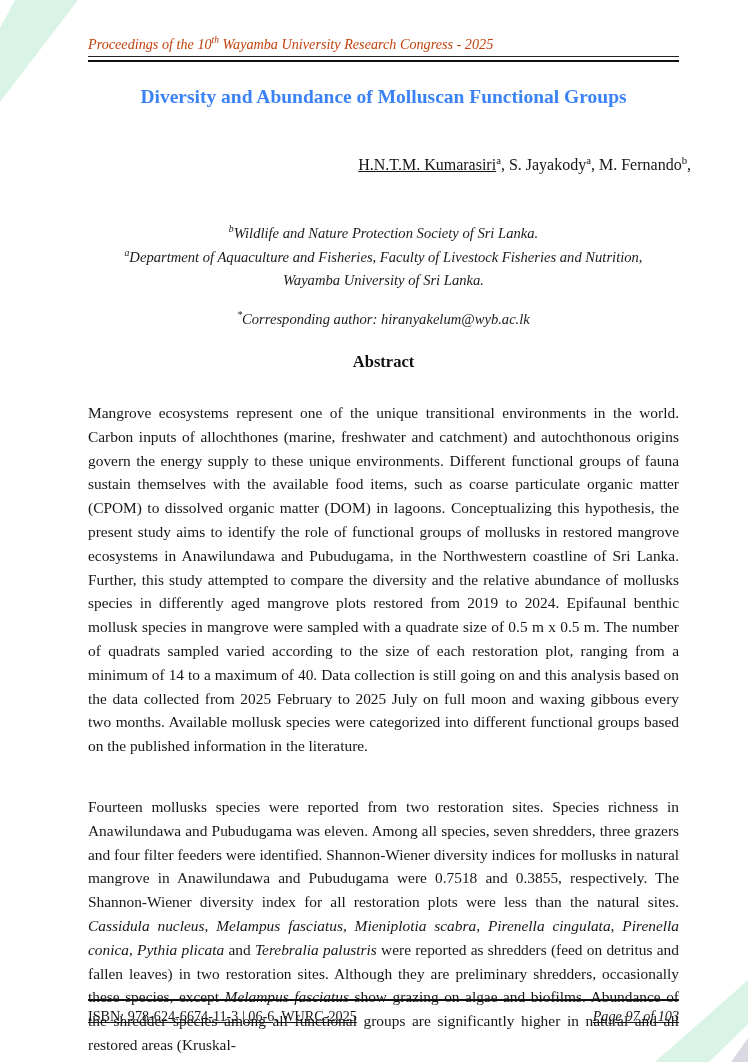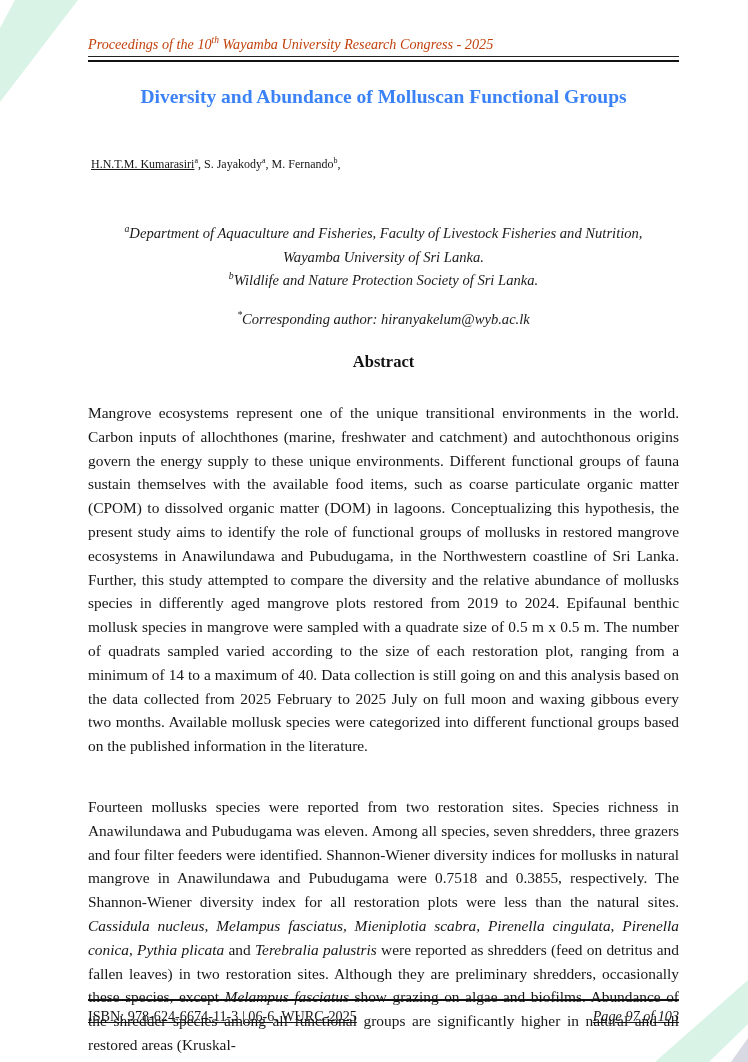--- a/index.html
+++ b/index.html
@@ -22,22 +22,22 @@
   }
   .header-rule-thin  { position: absolute; left: 88px; width: 591px; top: 56px; height: 1px;  background: #222; }
   .header-rule-thick { position: absolute; left: 88px; width: 591px; top: 60px; height: 2px;  background: #111; }
 
   .paper-title {
     position: absolute; left: 88px; width: 591px; top: 84px;
     text-align: center; font-weight: bold; font-size: 19.5px; line-height: 25.5px;
     color: #3b82f6;
   }
   .authors {
-    position: absolute; left: 91px; width: 591px; top: 151px;
-    text-align: left; font-size: 12px; line-height: 27px; color: #151515;
+    position: absolute; left: 100px; width: 591px; top: 151px;
+    text-align: right; font-size: 16px; line-height: 27px; color: #151515;
   }
   .affiliations {
     position: absolute; left: 98px; width: 571px; top: 222px;
     text-align: center; font-style: italic; font-size: 14.6px; line-height: 23.5px;
     color: #1a1a1a;
   }
   .affiliations .aff-line { display: block; }
   .corresponding {
     position: absolute; left: 88px; width: 591px; top: 311px;
     text-align: center; font-style: italic; font-size: 14.6px; color: #1a1a1a;
@@ -81,22 +81,22 @@
 
 <h1 class="paper-title">
   <span>Diversity and Abundance of Molluscan Functional Groups</span><br>
 </h1>
 
 <div class="authors">
   <span style="display:block"><span class="seg-u">H.N.T.M. Kumarasiri</span><sup>a</sup><span>, S. Jayakody</span><sup>a</sup><span>, M. Fernando</span><sup>b</sup><span>,</span></span>
 </div>
 
 <div class="affiliations">
+  <span class="aff-line"><sup>b</sup><span>Wildlife and Nature Protection Society of Sri Lanka.</span></span>
   <span class="aff-line"><sup>a</sup><span>Department of Aquaculture and Fisheries, Faculty of Livestock Fisheries and Nutrition, Wayamba University of Sri Lanka.</span></span>
-  <span class="aff-line"><sup>b</sup><span>Wildlife and Nature Protection Society of Sri Lanka.</span></span>
 </div>
 
 <div class="corresponding"><sup>*</sup><span>Corresponding author: hiranyakelum@wyb.ac.lk</span></div>
 
 <div class="abstract-heading">Abstract</div>
 
 <div class="abstract-body">
   <p>Mangrove ecosystems represent one of the unique transitional environments in the world. Carbon inputs of allochthones (marine, freshwater and catchment) and autochthonous origins govern the energy supply to these unique environments. Different functional groups of fauna sustain themselves with the available food items, such as coarse particulate organic matter (CPOM) to dissolved organic matter (DOM) in lagoons. Conceptualizing this hypothesis, the present study aims to identify the role of functional groups of mollusks in restored mangrove ecosystems in Anawilundawa and Pubudugama, in the Northwestern coastline of Sri Lanka. Further, this study attempted to compare the diversity and the relative abundance of mollusks species in differently aged mangrove plots restored from 2019 to 2024. Epifaunal benthic mollusk species in mangrove were sampled with a quadrate size of 0.5 m x 0.5 m. The number of quadrats sampled varied according to the size of each restoration plot, ranging from a minimum of 14 to a maximum of 40. Data collection is still going on and this analysis based on the data collected from 2025 February to 2025 July on full moon and waxing gibbous every two months.  Available mollusk species were categorized into different functional groups based on the published information in the literature.</p>
   <p><span>Fourteen mollusks species were reported from two restoration sites. Species richness in Anawilundawa and Pubudugama was eleven. Among all species, seven shredders, three grazers and four filter feeders were identified. Shannon-Wiener diversity indices for mollusks in natural mangrove in Anawilundawa and Pubudugama were 0.7518 and 0.3855, respectively.  The Shannon-Wiener diversity index for all restoration plots were less than the natural sites. </span><span class="seg-i">Cassidula nucleus, Melampus fasciatus, Mieniplotia scabra, Pirenella cingulata, Pirenella conica, Pythia plicata</span><span> and </span><span class="seg-i">Terebralia palustris</span><span> were reported as shredders (feed on detritus and fallen leaves) in two restoration sites. Although they are preliminary shredders, occasionally these species, except </span><span class="seg-i">Melampus fasciatus</span><span> show grazing on algae and biofilms. Abundance of the shredder species among all functional groups are significantly higher in natural and all restored areas (Kruskal-</span></p>
 </div>

